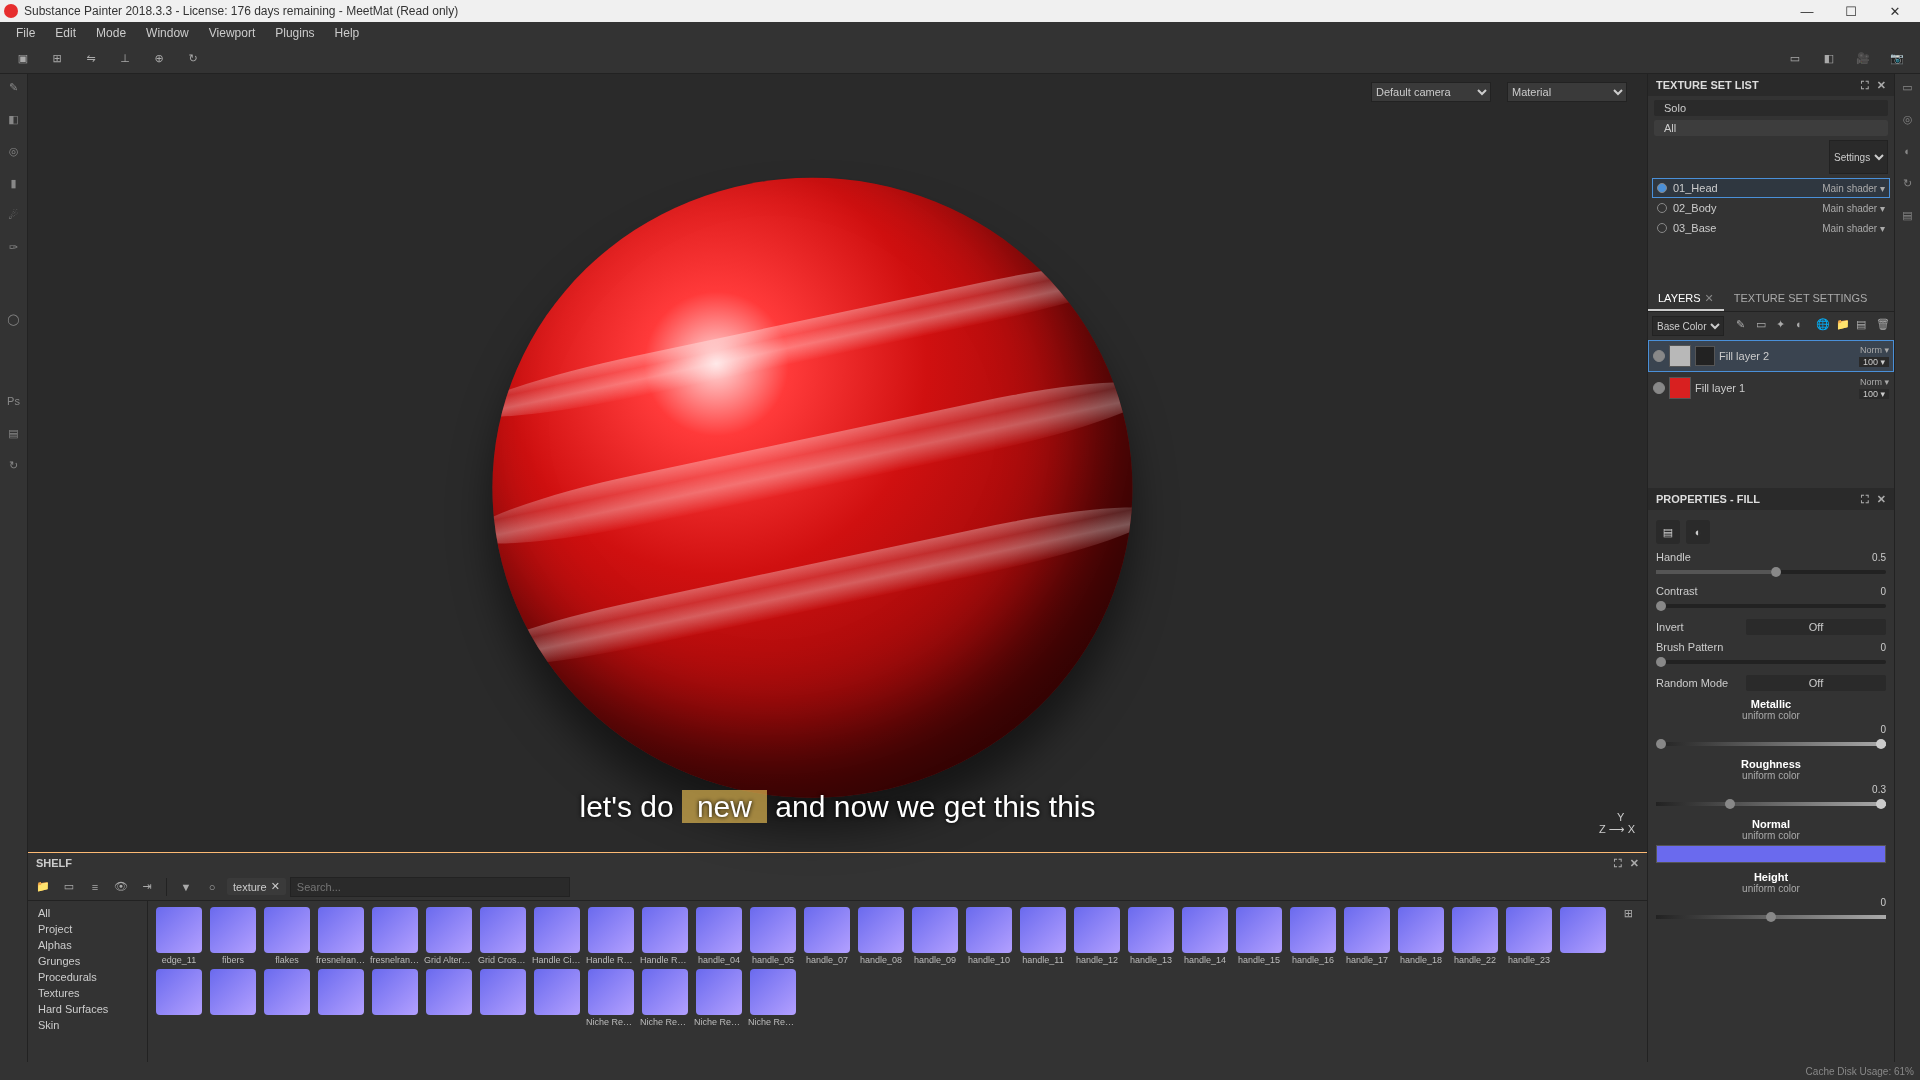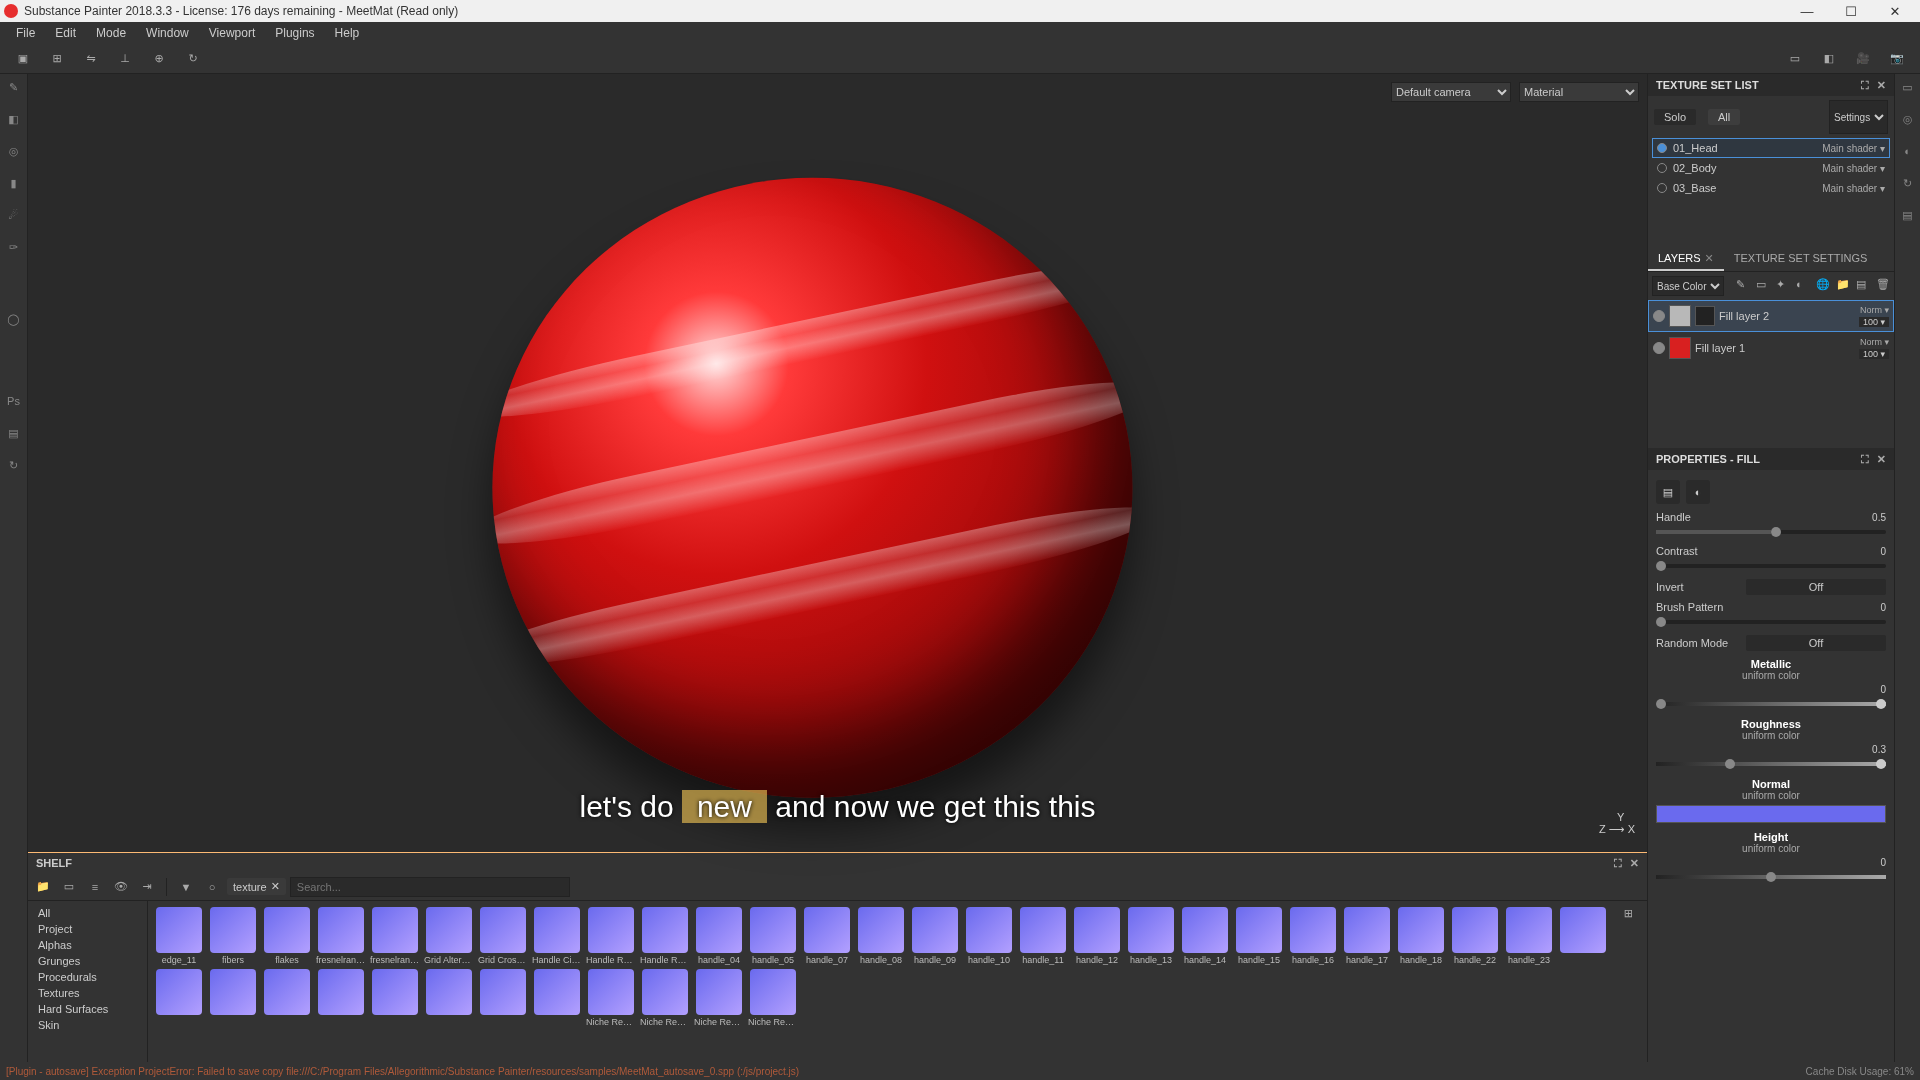--- a/index.html
+++ b/index.html
@@ -23,21 +23,21 @@
 
 .main-row { display:flex; height: calc(1080px - 22px - 22px - 30px - 18px); }
 .left-strip { width: 28px; background: #333; display:flex; flex-direction:column; align-items:center; padding-top:4px; gap:14px; border-right:1px solid #222;}
 .left-strip .ltool { width:18px;height:18px; display:flex;align-items:center;justify-content:center; color:#888; cursor:pointer;}
 .right-strip { width: 26px; background: #333; display:flex; flex-direction:column; align-items:center; padding-top:4px; gap:14px; border-left:1px solid #222;}
 .right-strip .rtool { width:18px;height:18px; display:flex;align-items:center;justify-content:center; color:#888; cursor:pointer;}
 
 .viewport-col { flex:1; display:flex; flex-direction:column; }
 .viewport { flex:1; background: #2a2a2a; position:relative; }
 .viewport .sphere { position:absolute; left:50%; top:50%; transform:translate(-54%,-46%); width:640px; height:620px; }
-.viewport .camselects { position:absolute; top:8px; right:8px; display:flex; gap:8px; }
+.viewport .camselects { position:absolute; top:8px; right:20px; display:flex; gap:16px; }
 .camselects select { background:#3a3a3a; color:#ccc; border:1px solid #222; font-size:11px; height:20px; width:120px; }
 .axis { position:absolute; right:12px; bottom:16px; font-size:11px; color:#ccc; }
 .subtitle { position:absolute; left:50%; bottom:28px; transform:translateX(-50%); text-align:center; font-size:30px; color:#fff; text-shadow:0 0 4px #000; pointer-events:none;}
 .subtitle .cn { font-size:30px; display:block; }
 .subtitle .highlight { background: rgba(220,180,80,0.7); padding:0 15px; }
 
 
 .shelf { height: 210px; background:#333; border-top:1px solid #fdba74; display:flex; flex-direction:column; }
 .shelf-header { height:20px; background:#333; color:#ccc; font-size:11px; padding:3px 8px; font-weight:bold; display:flex; align-items:center;}
 .shelf-header .hbtns { margin-left:auto; display:flex; gap:8px; color:#aaa; }
@@ -55,21 +55,21 @@
 .shelf-item .thumb { width:46px; height:46px; background:linear-gradient(135deg,#6a6aee,#b3a0ff); border-radius:4px; margin-bottom:2px;}
 .shelf-item .label { font-size:9px; color:#bbb; text-align:center; white-space:nowrap; overflow:hidden; text-overflow:ellipsis; width:50px;}
 .gridview-btn { position:absolute; top:6px; right:14px; color:#aaa; cursor:pointer; }
 
 
 .right-panels { width: 247px; background:#333; display:flex; flex-direction:column; border-left:1px solid #222; }
 .panel-header { height:22px; background:#2a2a2a; display:flex; align-items:center; padding:0 8px; font-size:11px; font-weight:bold; color:#ddd; }
 .panel-header .phbtns { margin-left:auto; display:flex; gap:8px; color:#aaa; cursor:pointer;}
 
 .texset { }
-.texset-toolbar { display:flex; align-items:center; padding:4px 6px; gap:12px; font-size:11px;}
+.texset-toolbar { display:flex; padding:4px 6px; gap:4px; font-size:11px;flex-direction:column;}
 .texset-toolbar .seg { background:#2a2a2a; padding:2px 10px; border-radius:2px; cursor:pointer; }
 .texset-toolbar .seg.active { background:#3d3d3d; }
 .texset-toolbar select { margin-left:auto; background:#2a2a2a; color:#ccc; border:1px solid #222; font-size:10px; height:34px;}
 .texset-list { padding:0 4px; }
 .texset-row { display:flex; align-items:center; padding:3px 4px; border:1px solid transparent; gap:6px; font-size:11px;}
 .texset-row.active { border:1px solid #4a90d9; background:#2f3740; }
 .texset-row .radio { width:10px;height:10px;border:1px solid #888;border-radius:50%; }
 .texset-row.active .radio { background:#4a90d9; }
 .texset-row .shader { margin-left:auto; font-size:10px; color:#aaa;}
 
@@ -558,15 +558,14 @@
   <div class="right-strip">
     <span class="rtool">▭</span>
     <span class="rtool">◎</span>
     <span class="rtool">◐</span>
     <span class="rtool">↻</span>
     <span class="rtool">▤</span>
   </div>
 </div>
 
 <div class="statusbar">
-  <span>[Plugin - autosave] Exception ProjectError: Failed to save copy file:///C:/Program Files/Allegorithmic/Substance Painter/resources/samples/MeetMat_autosave_0.spp (:/js/project.js)</span>
   <span class="cache">Cache Disk Usage:   61%</span>
 </div>
 
 </body></html>

